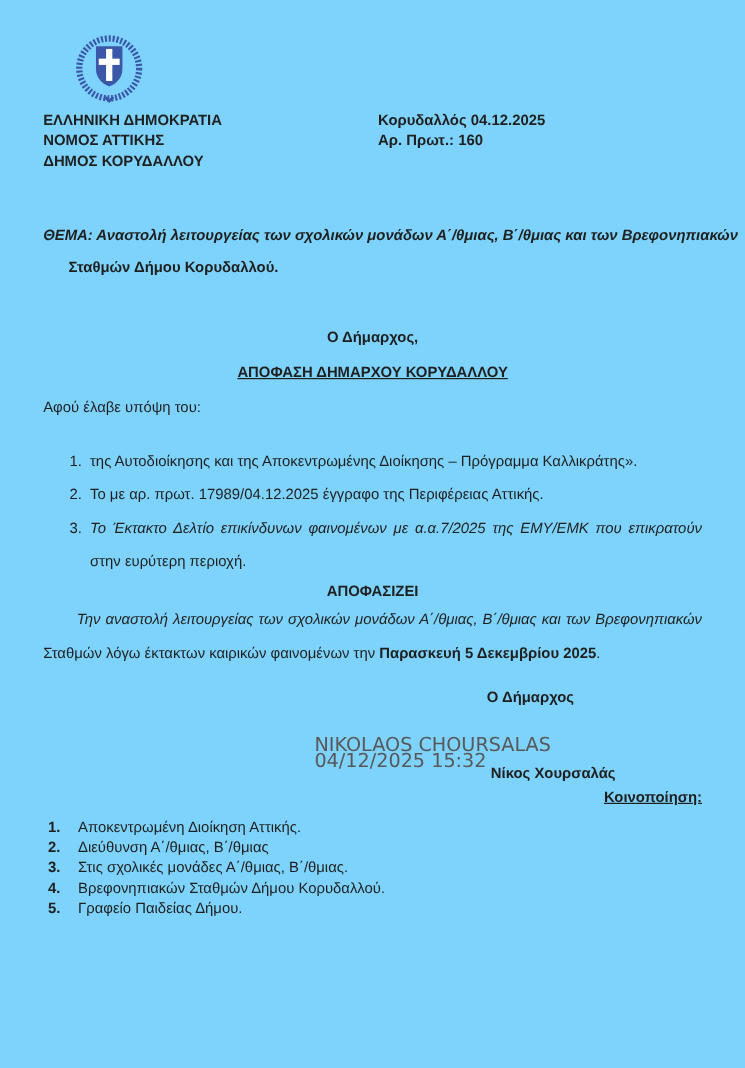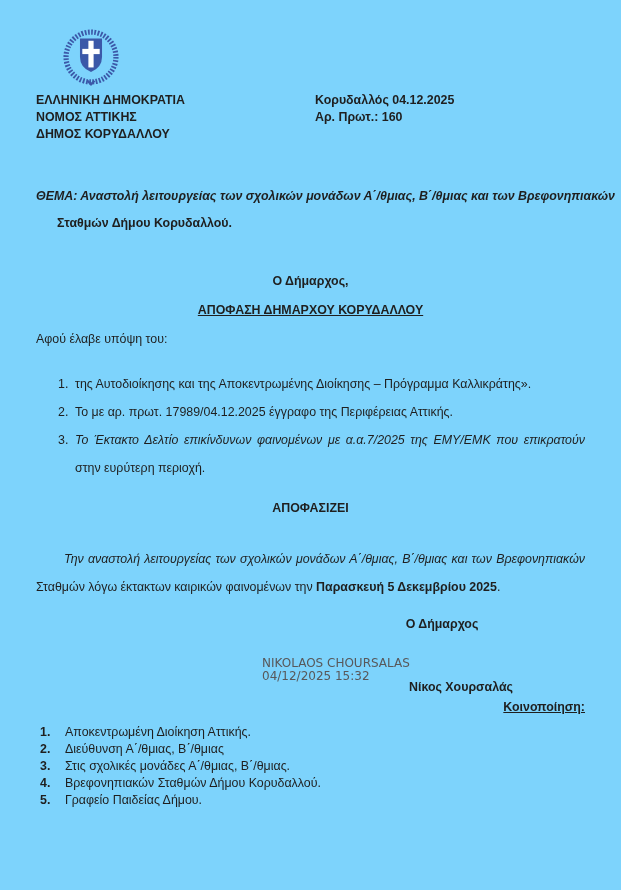--- a/index.html
+++ b/index.html
@@ -23,30 +23,30 @@
   .subject .l2{padding-left:21px;}
   .center-head{text-align:center;font-weight:700;line-height:17px;}
   .decision-title{margin-top:12px;}
   .decision-title span{text-decoration:underline;}
   .mayor-line{margin-top:36px;}
   .considering{margin-top:12px;line-height:17px;}
   .clist{margin-top:22px;line-height:28px;}
   .citem{display:flex;}
   .cnum{width:17px;margin-left:22px;flex:none;}
   .ctext{flex:1;min-width:0;}
-  .decides-heading{margin-top:18px;}
-  .decision-para{margin-top:28px;line-height:28px;}
+  .decides-heading{margin-top:3px;}
+  .decision-para{line-height:28px;}
   .decision-para .l1{padding-left:28px;}
   .bold{font-weight:700;}
   .sig-role{margin-top:15px;margin-left:326px;width:160px;text-align:center;font-weight:700;line-height:17px;}
   .sig-area{position:relative;height:66px;}
   .stamp{
     position:absolute;left:226px;top:24px;
     font-family:"DejaVu Sans",sans-serif;
-    font-size:12px;line-height:13px;color:#58585a;
+    font-size:16px;line-height:13px;color:#58585a;
   }
   .sig-name{position:absolute;left:330px;top:46px;width:190px;text-align:center;font-weight:700;line-height:17px;}
   .dist-heading{font-weight:700;text-decoration:underline;line-height:17px;text-align:right;}
   .dist-list{margin-top:8px;line-height:17px;}
   .ditem{display:flex;}
   .dnum{width:25px;margin-left:4px;font-weight:700;flex:none;}
   .dtext{flex:1;}
 </style>
 </head>
 <body>

